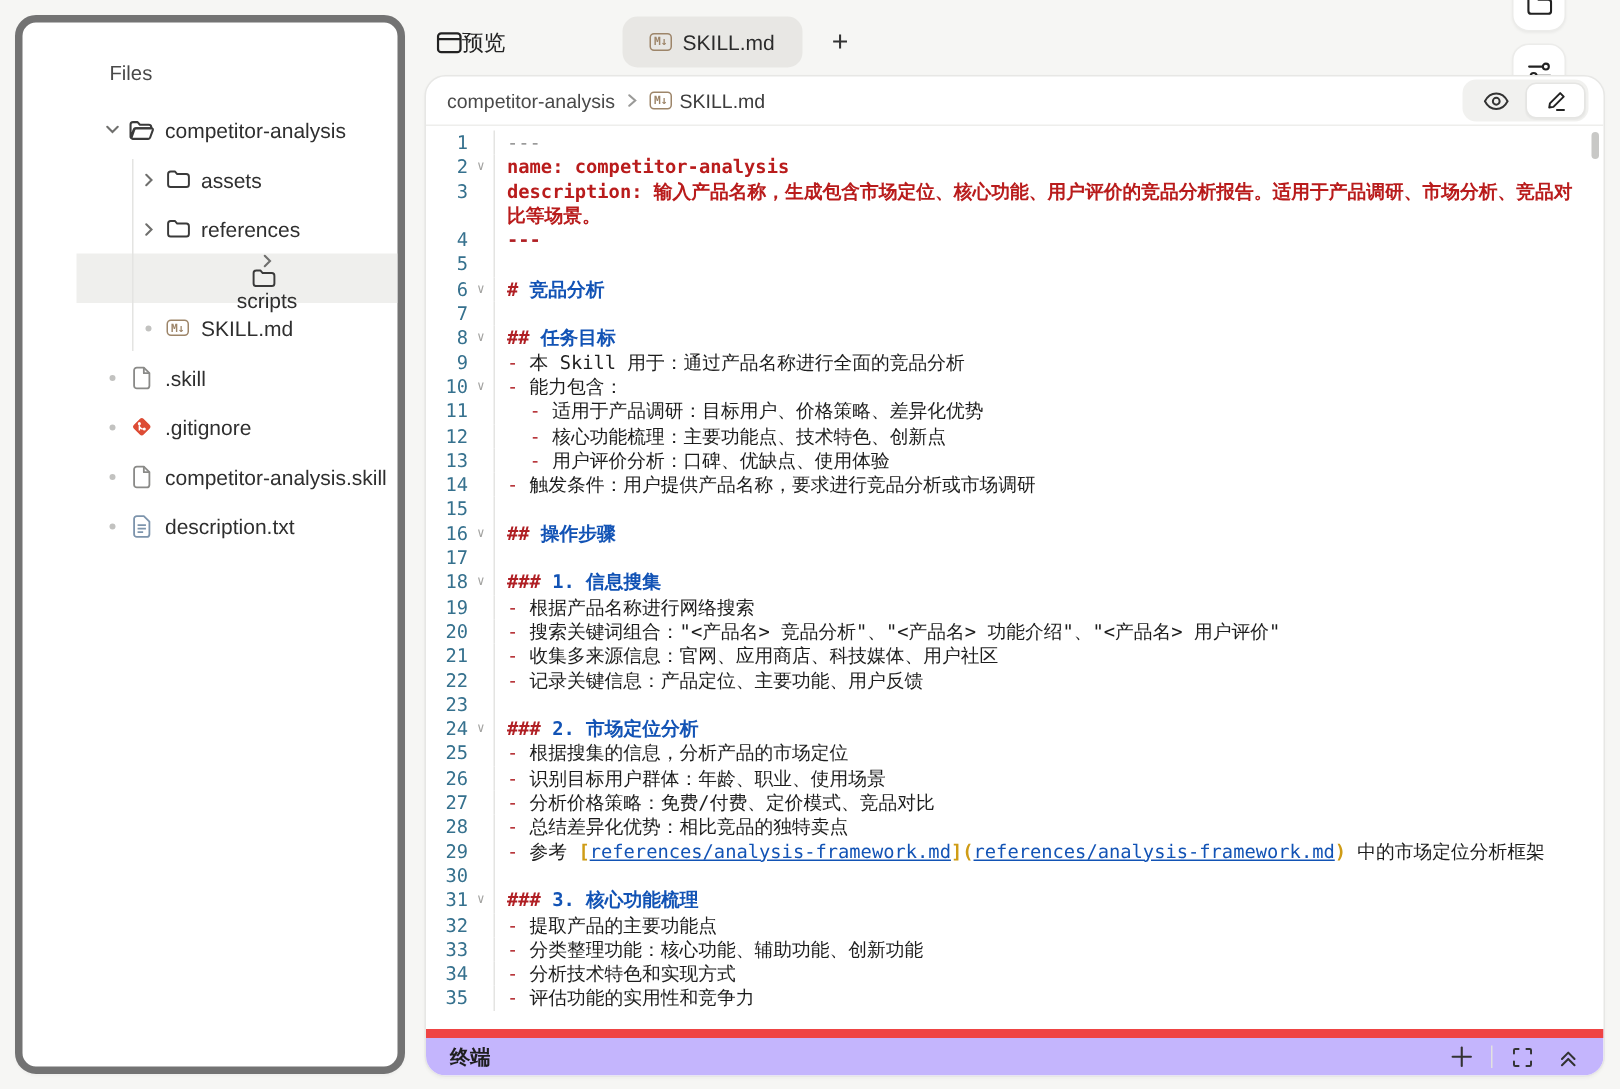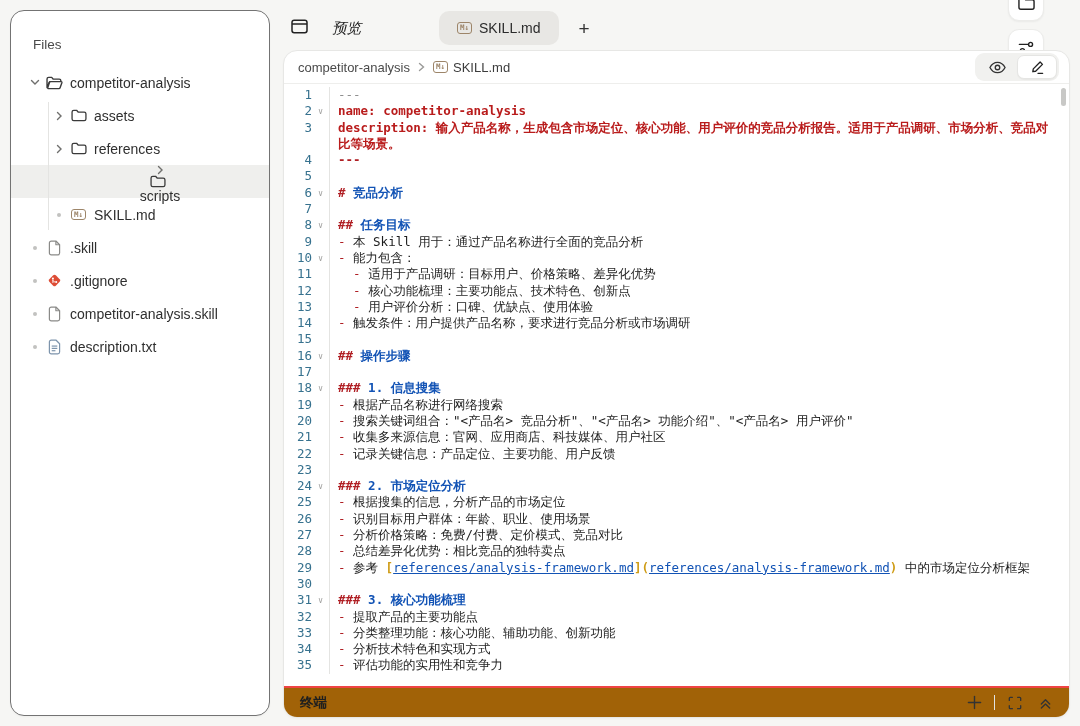--- a/index.html
+++ b/index.html
@@ -1,44 +1,44 @@
 <!DOCTYPE html>
 <html><head>
 <meta charset="utf-8">
 <style>
   * { margin:0; padding:0; box-sizing:border-box; }
   html,body { width:1080px; height:726px; overflow:hidden; }
   body { background:#f6f6f4; font-family:"Liberation Sans", sans-serif; position:relative; }
 
   
   .sidebar { position:absolute; left:10px; top:10px; width:260px; height:706px;
-    background:#fff; border:1px solid #737373; border-radius:14px;
-    box-shadow:0 1px 2px rgba(0,0,0,.03); overflow:hidden; }
+    background:#fff; border:5px solid #737373; border-radius:14px;
+    box-shadow:0 1px 2px rgba(0,0,0,.03); overflow:hidden;padding-left:36px; }
   .sidebar-title { padding:26px 0 14px 22px; font-size:13.5px; color:#4a4a4a; }
   .tree { position:relative; }
   .tree-guide { position:absolute; left:37px; top:36px; height:128px; width:1px; background:#e4e4e2; }
   .tree-row { display:flex; align-items:center; height:33px; font-size:14px; color:#2f2f2f; cursor:pointer; }
   .tree-row.lvl0 { padding-left:16px; }
   .tree-row.lvl1 { padding-left:40px; }
   .tree-row.selected { background:#efefed;flex-direction:column; }
   .bullet { width:16px; flex:none; display:flex; align-items:center; justify-content:center; color:#7d7d7b; }
   .bullet .dot { width:4px; height:4px; border-radius:50%; background:#c2c2c0; }
   .t-icon { width:19px; flex:none; margin:0 6px 0 2px; display:flex; align-items:center; justify-content:center; }
   .t-label { white-space:nowrap; }
 
   .md-badge { display:inline-flex; align-items:center; justify-content:center;
     border:1.4px solid #9d8569; color:#9d8569; border-radius:3px;
     font-size:7.5px; font-weight:bold; padding:1px 2px; line-height:1;
     font-family:"DejaVu Sans Mono", monospace; letter-spacing:0; }
 
   
   .toolbar { position:absolute; left:283px; top:10px; width:787px; height:36px;
     display:flex; align-items:center; }
-  .preview-btn { display:flex; gap:24px; font-size:14.5px; color:#222;
-    margin-left:8px; cursor:pointer;font-style:italic; }
+  .preview-btn { display:flex; align-items:center; gap:0; font-size:14.5px; color:#222;
+    margin-left:8px; cursor:pointer; }
   .tab { display:flex; align-items:center; gap:7px; background:#e8e7e4; border-radius:10px;
     height:34px; padding:0 18px; margin-left:78px; font-size:14px; color:#2b2b2b; cursor:pointer; }
   .tab-plus { margin-left:20px; font-size:19px; color:#333; cursor:pointer; line-height:1; }
   .toolbar-right { margin-left:auto; display:flex; align-items:flex-start; gap:8px;flex-direction:column; }
   .icon-plain { width:30px; height:30px; display:flex; align-items:center; justify-content:center; cursor:pointer; }
   .icon-btn { width:36px; height:36px; background:#fff; border:1px solid #ececea; border-radius:11px;
     box-shadow:0 1px 2px rgba(0,0,0,.05); display:flex; align-items:center; justify-content:center; cursor:pointer; }
   .deploy-btn { height:36px; background:#1d1d1f; color:#fff; border:none; border-radius:11px;
     padding:0 15px; font-size:14px; cursor:pointer; margin-left:4px; font-family:inherit; }
 
@@ -69,22 +69,22 @@
   .seg-h    { color:#1253b5; font-weight:bold; }
   .seg-mark { color:#b01f24; font-weight:bold; }
   .seg-dash { color:#b01f24; }
   .seg-text { color:#1d1d1d; }
   .seg-gold { color:#cf9c16; font-weight:bold; }
   .seg-link { color:#1253b5; text-decoration:underline; }
   .scroll-thumb { position:absolute; right:3px; top:4px; width:5px; height:18px;
     background:#c8c8c6; border-radius:3px; cursor:pointer; }
 
   
-  .terminal-bar { height:31px; flex:none; border-top:2px solid #ef4444; display:flex;
-    align-items:center; padding:0 14px 0 16px; background:#a16207; }
+  .terminal-bar { height:31px; flex:none; border-top:6px solid #ef4444; display:flex;
+    align-items:center; padding:0 14px 0 16px; background:#c4b5fd; }
   .terminal-label { font-size:13.5px; font-weight:bold; color:#1f1f1f; }
   .term-actions { margin-left:auto; display:flex; align-items:center; gap:10px; }
   .term-icon { display:flex; align-items:center; justify-content:center; cursor:pointer; width:20px; height:20px; }
   .v-div { width:1px; height:15px; background:#e2e2e0; }
 
   svg { display:block; }
 </style>
 </head>
 <body>
 

